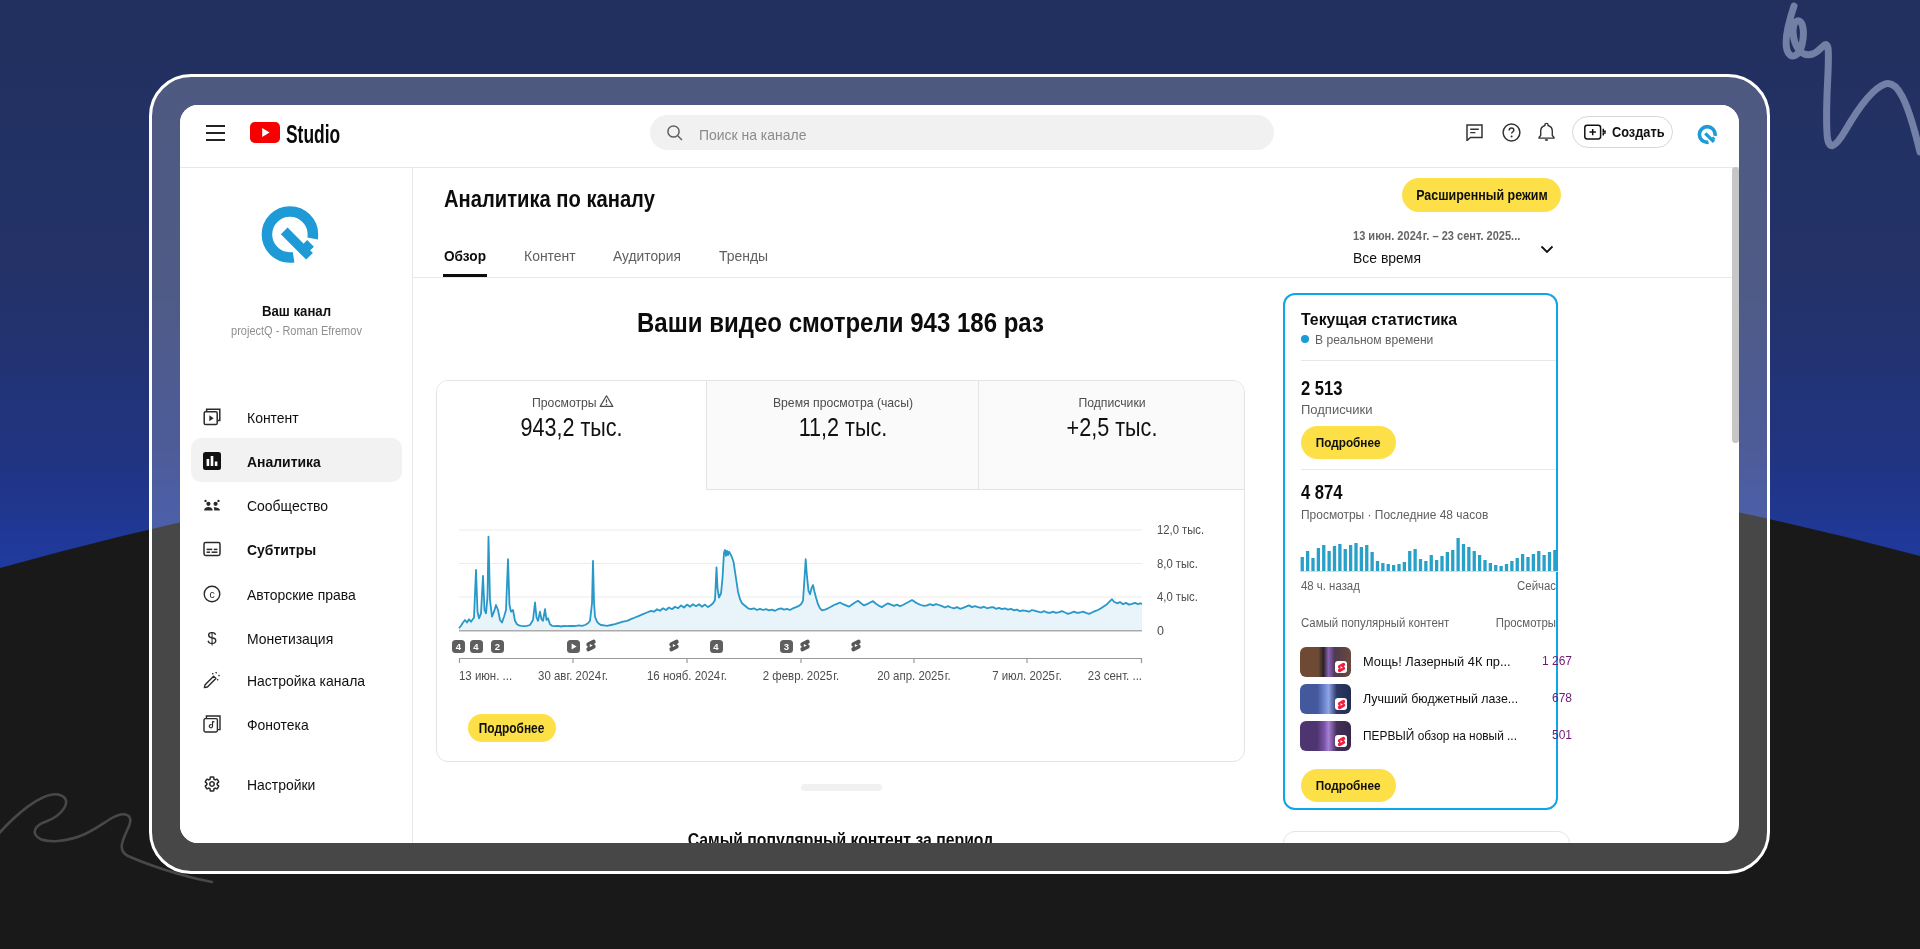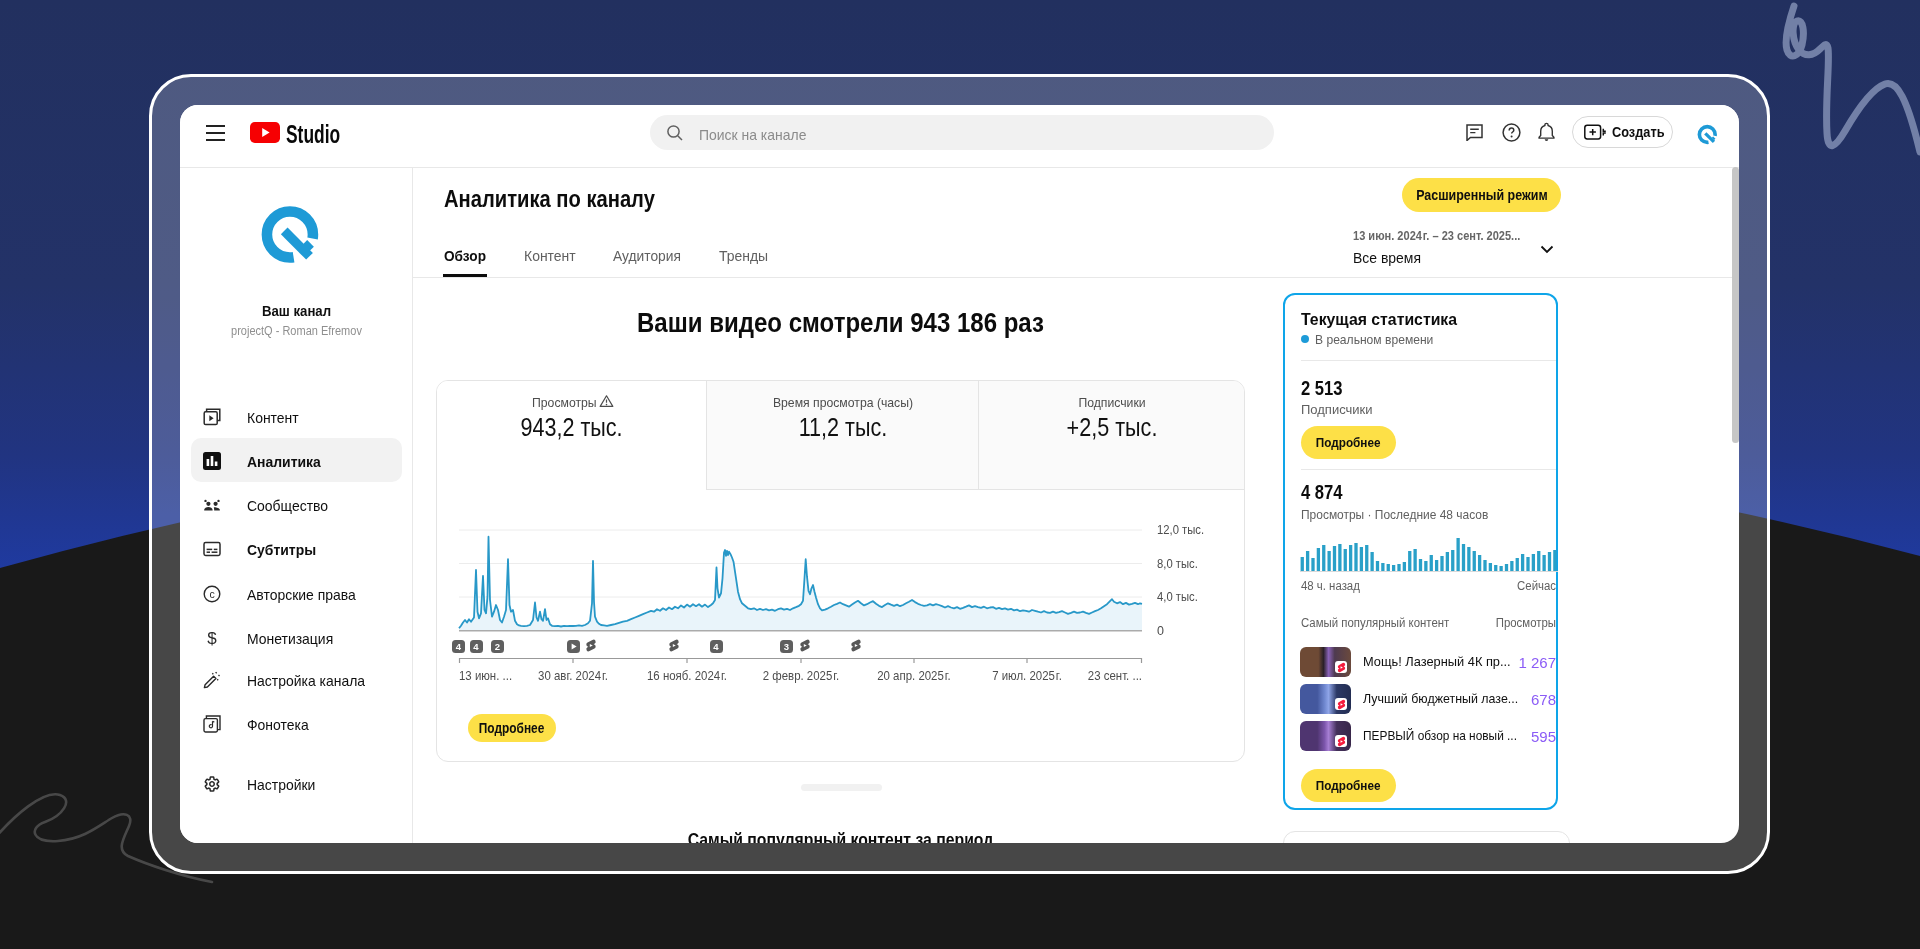--- a/index.html
+++ b/index.html
@@ -15,21 +15,21 @@
 .pill { position:absolute; background:#fde047; border-radius:17px; display:flex; align-items:center; justify-content:center;
   font-size:14px; font-weight:bold; color:#0f0f0f; }
 .menu-row { position:absolute; left:0; width:233px; height:44px; }
 .menu-row .mi { position:absolute; left:23px; top:13px; width:18px; height:18px; }
 .menu-row .ml { position:absolute; left:67px; top:50%; transform:translateY(-50%) scaleX(0.93); transform-origin:left center; font-size:15px; color:#0f0f0f; white-space:nowrap; }
 
 .badge { position:absolute; top:535px; width:13px; height:13px; background:#5f5f5f; border-radius:3.5px; color:#fff; font-size:9.5px; font-weight:bold; text-align:center; line-height:13.5px; }
 .sglyph { top:533px; width:14px; height:15px; }
 .thumb { left:15px; width:51px; height:30px; border-radius:6px; }
 .sbadge { position:absolute; left:35px; top:14px; width:12px; height:12px; background:#fff; border-radius:3px; }
-.vws { left:0; width:271px; text-align:right; font-size:15px; color:#8b5cf6; }
+.vws { left:16px; width:271px; text-align:right; font-size:12px; color:#701a75; }
 
 .ol { transform-origin:left center; display:inline-block; }
 .oc { transform-origin:center center; }
 .or { transform-origin:right center; }
 </style>
 </head>
 <body>
 <div class="bg"></div>
 <svg class="deco" width="1920" height="949" viewBox="0 0 1920 949">
   <path d="M0,568 Q960,300 1920,556 L1920,949 L0,949 Z" fill="#191919"></path>
@@ -355,21 +355,21 @@
   <div class="txt vws" style="top:396px;">678</div>
   <div class="abs thumb" style="top:426px;background:linear-gradient(90deg,#4f3570 0%,#4f3570 34%,#7c55ab 48%,#a77fd4 56%,#44305a 72%,#38274a 100%);">
         <div class="sbadge">
           <svg width="11" height="11" viewBox="0 0 24 24" style="position:absolute;left:0.5px;top:0.5px;">
             <path d="M17.77,10.32l-1.2-.5L18,9.06a3.74,3.74,0,0,0-3.5-6.62L6,6.94a3.74,3.74,0,0,0,.23,6.74l1.2.49L5.95,14.93a3.75,3.75,0,0,0,3.5,6.63l8.5-4.5a3.74,3.74,0,0,0-.18-6.74Z" fill="#f61c3d"></path>
             <path d="M10,14.65v-5.3L15,12Z" fill="#fff"></path>
           </svg>
         </div>
       </div>
   <div class="txt ol" style="left:78px;top:433px;font-size:13.5px;color:#0f0f0f;transform:scaleX(0.88);">ПЕРВЫЙ обзор на новый ...</div>
-  <div class="txt vws" style="top:433px;">595</div>
+  <div class="txt vws" style="top:433px;">501</div>
   <div class="pill" style="left:16px;top:474px;width:95px;height:33px;border-radius:16.5px;font-size:13.5px;">
         <span class="oc" style="transform:scaleX(0.87);display:inline-block;">Подробнее</span>
       </div>
 </div>
 
 <div class="abs" style="left:621px;top:679px;width:81px;height:7px;border-radius:3.5px;background:#f1f1f1;"></div>
 <div class="txt oc" style="left:256px;top:724px;width:809px;text-align:center;font-size:19px;font-weight:bold;color:#0c0c0c;transform:scaleX(0.83);">Самый популярный контент за период</div>
 <div class="abs" style="left:1103px;top:726px;width:287px;height:30px;border:1px solid #e4e4e4;border-radius:12px;background:#fff;"></div>
 <div class="abs" style="left:1552px;top:62px;width:6.5px;height:276px;border-radius:3.5px;background:#c6c6c6;"></div>
 </div>

